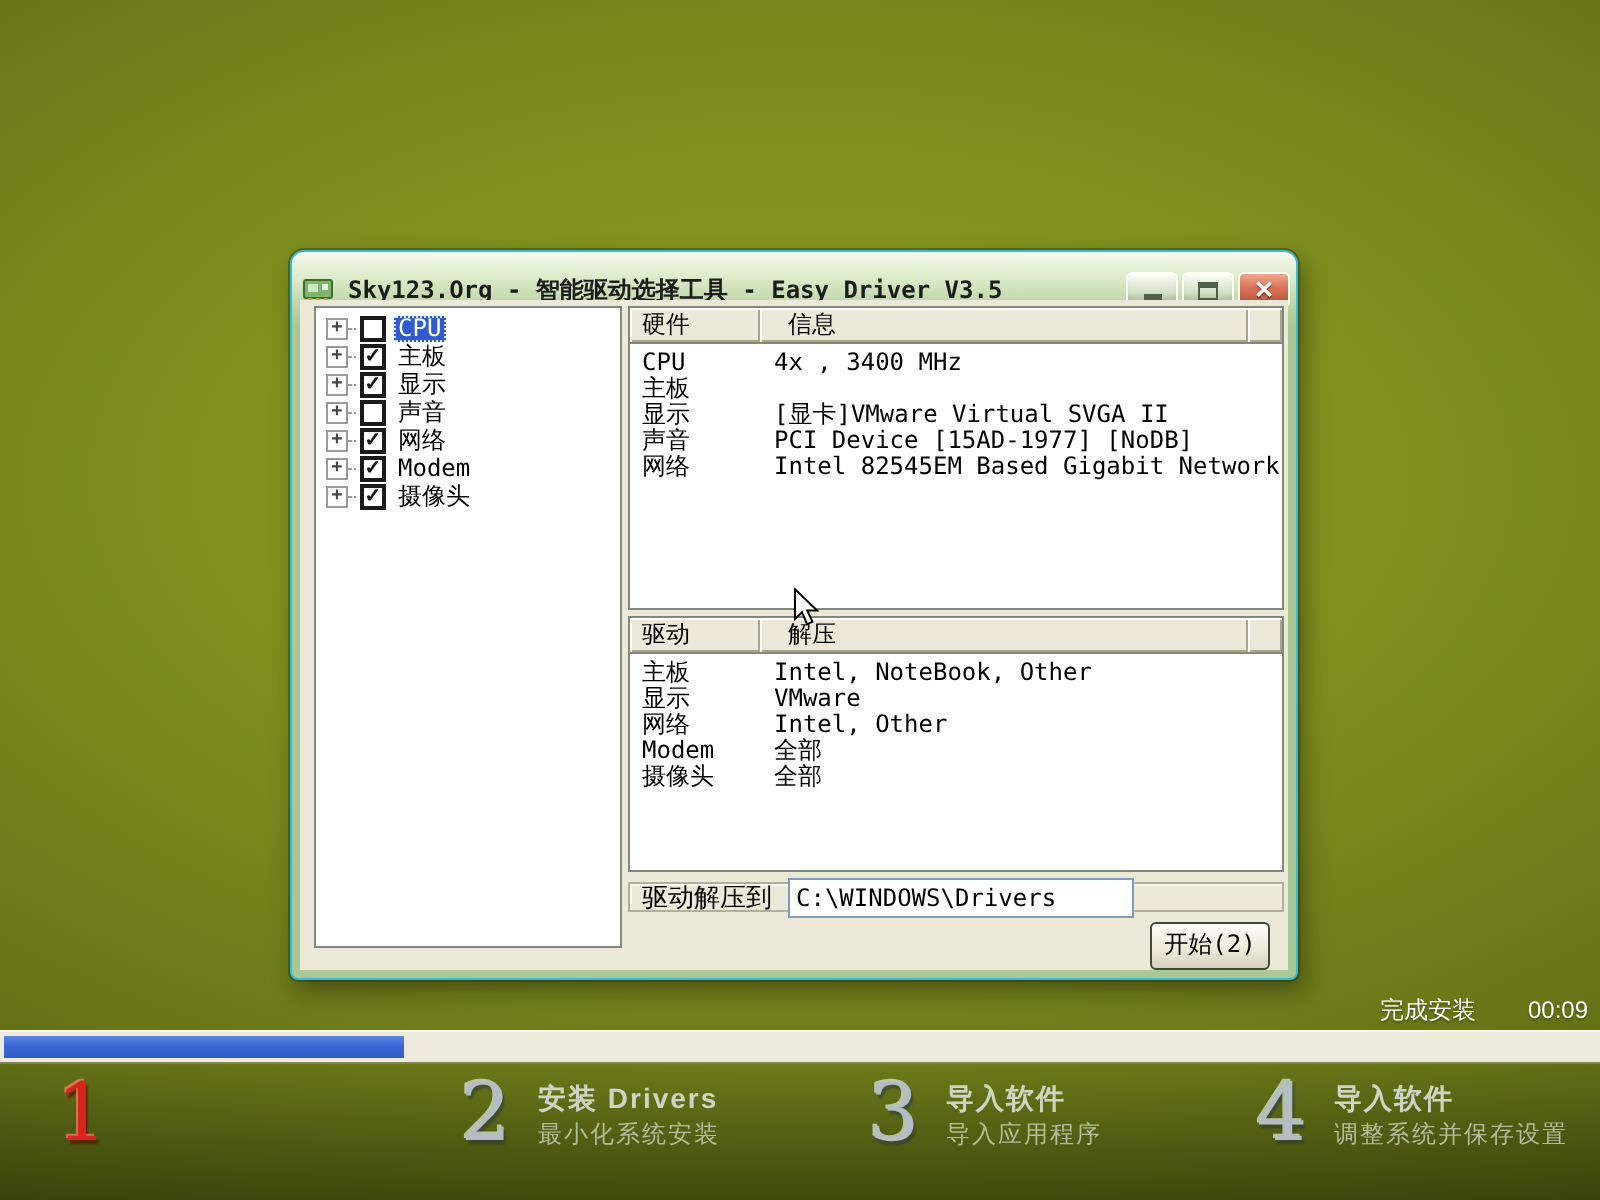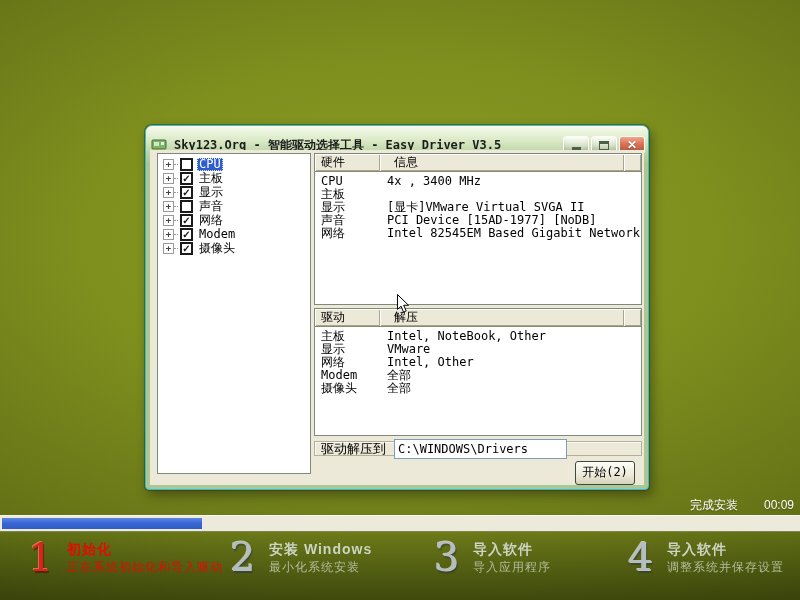--- a/index.html
+++ b/index.html
@@ -231,29 +231,25 @@
   </div>
 
   <div class="progress">
     <div class="pfill" id="pfill" style="width: 25%;"></div>
   </div>
 
   <div class="bottom-shade"></div>
   <div id="steps">
       <div class="step active" style="left: 24px;">
         <span class="snum">1</span>
-        <div class="stext">
-          <div class="stitle">初始化</div>
-          <div class="ssub">正在系统初始化和导入驱动</div>
-        </div>
       </div>
       <div class="step" style="left: 226px;">
         <span class="snum">2</span>
         <div class="stext">
-          <div class="stitle">安装 Windows</div>
+          <div class="stitle">安装 Drivers</div>
           <div class="ssub">最小化系统安装</div>
         </div>
       </div>
       <div class="step" style="left: 430px;">
         <span class="snum">3</span>
         <div class="stext">
           <div class="stitle">导入软件</div>
           <div class="ssub">导入应用程序</div>
         </div>
       </div>

